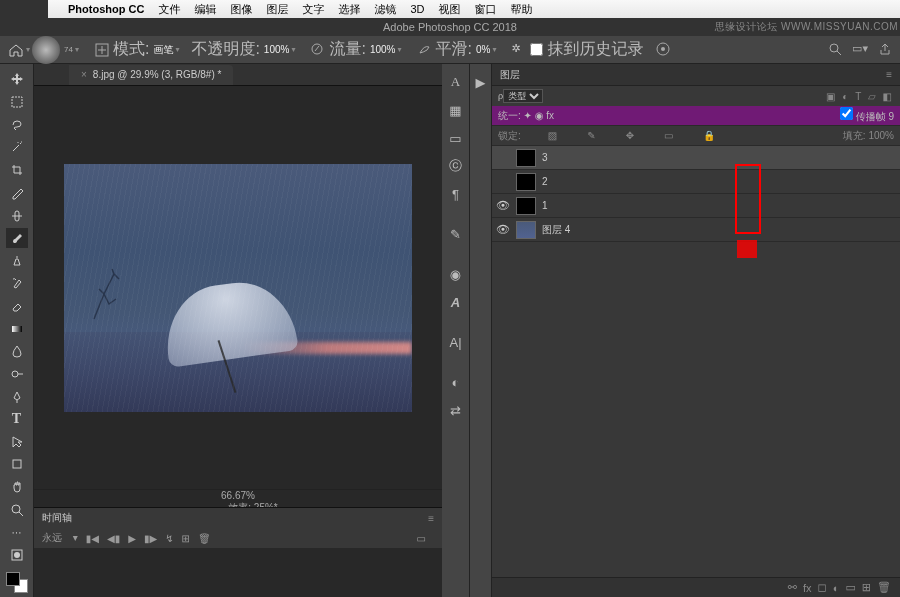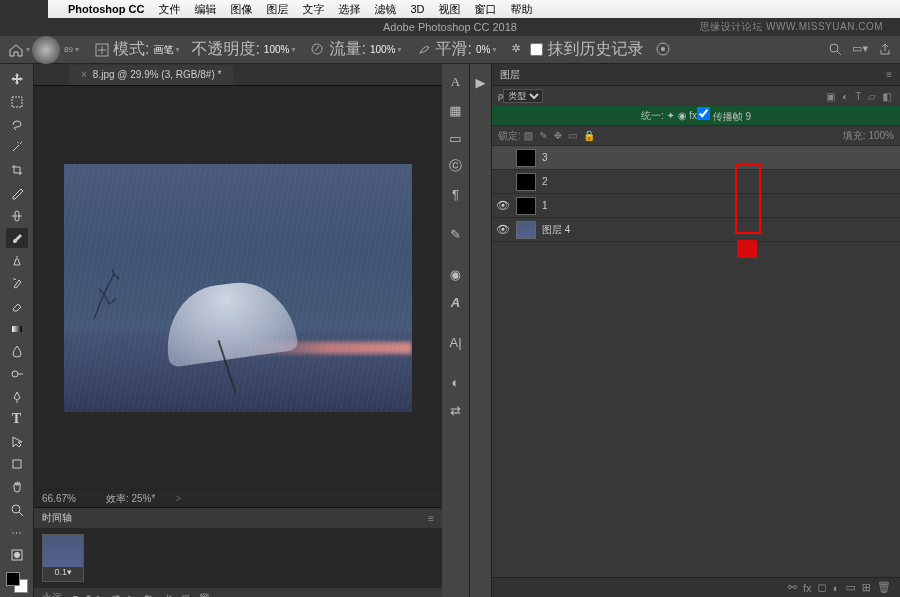--- a/index.html
+++ b/index.html
@@ -1,21 +1,21 @@
 <!DOCTYPE html>
 <html><head>
 <meta charset="utf-8">
 <style>
 * { margin: 0; padding: 0; box-sizing: border-box; font-family: "Microsoft YaHei", Arial, sans-serif; }
 body { background: #323232; color: #ccc; font-size: 11px; width: 900px; height: 597px; overflow: hidden; position: relative; }
 .menubar { background: linear-gradient(#f8f8f8, #e8e8e8); height: 18px; display: flex; align-items: center; padding: 0 6px; color: #000; font-size: 11px; margin-left: 48px; }
 .menubar span { margin-right: 14px; cursor: default; }
 .apple { font-size: 13px; }
 .titlebar { background: #323232; height: 18px; display: flex; align-items: center; justify-content: center; color: #aaa; font-size: 11px; position: relative; }
-.watermark { position: absolute; right: 17px; top: 2px; color: #888; font-size: 10px; letter-spacing: 0.5px; }
+.watermark { position: absolute; right: 2px; top: 2px; color: #888; font-size: 10px; letter-spacing: 0.5px; }
 .optionsbar { background: #454545; height: 28px; display: flex; align-items: center; padding: 0 8px; color: #ccc; border-bottom: 1px solid #222; }
 .optionsbar .grp { margin-right: 10px; display: flex; align-items: center; }
 .optionsbar .lbl { color: #bbb; font-size: 16px; }
 .optionsbar .val { color: #eee; font-size: 10px; margin-left: 4px; }
 .optionsbar .chev { margin: 0 2px; color: #888; font-size: 8px; }
 .optionsbar .ico { width: 16px; height: 16px; display: inline-block; margin: 0 3px; }
 .home-icon { width: 16px; height: 14px; display: inline-block; }
 .main { display: flex; height: calc(597px - 18px - 18px - 28px); }
 .toolbar { width: 34px; background: #454545; display: flex; flex-direction: column; padding: 4px 0; border-right: 1px solid #222; }
 .tool { width: 22px; height: 22px; margin: 1px auto; display: flex; align-items: center; justify-content: center; color: #ccc; font-size: 14px; cursor: pointer; }
@@ -28,39 +28,39 @@
 .tab { background: #3a3a3a; height: 20px; padding: 0 12px; display: flex; align-items: center; color: #ccc; font-size: 10px; border-top-right-radius: 4px; }
 .canvas-wrap { flex: 1; position: relative; display: flex; justify-content: center; align-items: center; overflow: hidden; }
 .canvas-bg { position: absolute; inset: 12px 12px 50px 12px; background: #282828; }
 .canvas-img { position: relative; width: 348px; height: 248px; background: linear-gradient(180deg, #4a5a7a 0%, #3f5373 35%, #445775 60%, #516290 100%); overflow: hidden; }
 .rain { position: absolute; inset: 0; background: repeating-linear-gradient(100deg, rgba(255,255,255,0.04) 0px, rgba(255,255,255,0.04) 1px, transparent 1px, transparent 5px); }
 .umbrella { position: absolute; left: 100px; top: 120px; width: 150px; height: 100px; }
 .umbrella-top { width: 130px; height: 75px; background: radial-gradient(ellipse at 50% 20%, rgba(230,235,245,0.85), rgba(190,200,220,0.5)); border-radius: 60px 60px 10px 10px / 70px 70px 10px 10px; transform: rotate(-8deg); }
 .stick { position: absolute; left: 62px; top: 55px; width: 2px; height: 55px; background: rgba(40,40,40,0.8); transform: rotate(-18deg); }
 .ground { position: absolute; bottom: 0; left: 0; right: 0; height: 80px; background: linear-gradient(180deg, rgba(60,60,90,0.2), rgba(30,30,50,0.6)); }
 .sunset { position: absolute; bottom: 58px; right: 0; width: 170px; height: 12px; background: linear-gradient(90deg, transparent, rgba(240,140,130,0.7), rgba(245,150,140,0.8)); filter: blur(2px); }
-.statusbar { height: 18px; display: flex; align-items: center; padding: 0 8px; color: #aaa; font-size: 10px; border-top: 1px solid #222; }
+.statusbar { height: 18px; display: flex; align-items: center; padding: 0 8px; color: #aaa; font-size: 10px; border-top: 1px solid #222; flex-direction: column; }
 .timeline-panel { height: 90px; border-top: 1px solid #111; }
 .timeline-header { height: 20px; background: #383838; display: flex; align-items: center; padding: 0 8px; font-size: 10px; color: #ccc; }
 .timeline-body { padding: 6px 8px; display: flex; }
 .frame { width: 42px; border: 1px solid #555; margin-right: 4px; }
 .frame-img { width: 40px; height: 32px; background: linear-gradient(#4a5a7a, #516290); }
 .frame-label { height: 14px; text-align: center; font-size: 9px; color: #ccc; background: #3a3a3a; }
 .timeline-ctrl { height: 20px; background: #383838; display: flex; align-items: center; padding: 0 8px; color: #999; font-size: 10px; }
 .timeline-ctrl span { margin-right: 8px; }
 .rightcol { width: 28px; background: #454545; display: flex; flex-direction: column; padding: 4px 0; border-right: 1px solid #222; }
 .rcol-ico { width: 20px; height: 20px; margin: 4px auto; color: #bbb; display: flex; align-items: center; justify-content: center; font-size: 13px; cursor: pointer; }
 .panels { flex: 1; display: flex; flex-direction: column; }
 .panel-tab { height: 22px; background: #323232; display: flex; align-items: center; padding: 0 8px; font-size: 10px; color: #ccc; border-bottom: 1px solid #222; }
 .panel-filters { height: 20px; display: flex; align-items: center; padding: 0 6px; background: #383838; font-size: 10px; color: #bbb; }
 .panel-filters select { background: #2b2b2b; color: #ccc; border: 1px solid #555; font-size: 9px; height: 14px; }
 .filter-icons span { margin: 0 2px; color: #888; }
 .panel-modes { height: 20px; display: flex; align-items: center; padding: 0 6px; background: #383838; font-size: 10px; color: #777; border-top: 1px solid #2a2a2a; border-bottom: 1px solid #2a2a2a; }
-.panel-unify { height: 20px; display: flex; align-items: center; padding: 0 6px; justify-content: center; background: #14532d; font-size: 10px; color: #bbb; border-bottom: 1px solid #2a2a2a; }
-.panel-lock { height: 20px; display: flex; align-items: center; padding: 0 6px; background: #383838; font-size: 10px; color: #888; border-bottom: 1px solid #2a2a2a; }
+.panel-unify { height: 20px; display: flex; align-items: center; padding: 0 6px; justify-content: space-between; background: #701a75; font-size: 10px; color: #bbb; border-bottom: 1px solid #2a2a2a; }
+.panel-lock { height: 20px; display: flex; align-items: center; padding: 0 6px; background: #383838; font-size: 10px; color: #888; border-bottom: 1px solid #2a2a2a; gap: 24px; }
 .layers { flex: 1; background: #383838; overflow: hidden; }
 .layer { height: 24px; display: flex; align-items: center; padding: 0 4px; border-bottom: 1px solid #2a2a2a; cursor: pointer; }
 .layer.selected { background: #4a4a4a; }
 .layer .eye { width: 14px; height: 14px; display: flex; align-items: center; justify-content: center; color: #ccc; font-size: 11px; margin-right: 6px; }
 .layer .thumb { width: 20px; height: 18px; border: 1px solid #666; margin-right: 6px; background: #000; }
 .layer .thumb.img { background: linear-gradient(#4a5a7a, #516290); }
 .layer .lname { font-size: 10px; color: #ccc; }
 .redbox1 { position: absolute; border: 2px solid red; left: 735px; top: 164px; width: 26px; height: 70px; z-index: 10; pointer-events: none; }
 .redbox2 { position: absolute; background: red; left: 737px; top: 240px; width: 20px; height: 18px; z-index: 9; opacity: 0.8; pointer-events: none; }
 .layers-footer { height: 20px; border-top: 1px solid #222; display: flex; align-items: center; justify-content: flex-end; padding: 0 6px; color: #888; font-size: 11px; }
@@ -95,21 +95,21 @@
 
 <div class="optionsbar">
   <span class="home-icon">
     <svg width="16" height="14">
         <path d="M2 7 L8 2 L14 7 L14 13 L10 13 L10 9 L6 9 L6 13 L2 13 Z" fill="none" stroke="#ccc" stroke-width="1"></path>
       </svg>
   </span>
   <span class="chev">▾</span>
   <div class="grp">
     <span class="brush-preview"></span>
-    <span class="brush-size">89</span>
+    <span class="brush-size">74</span>
     <span class="chev">▾</span>
   </div>
   <span class="ico">
     <svg width="16" height="16">
         <rect x="2" y="2" width="12" height="12" fill="none" stroke="#aaa"></rect>
         <path d="M4 8 L12 8 M8 4 L8 12" stroke="#aaa"></path>
       </svg>
   </span>
   <div class="grp">
     <span class="lbl">模式:</span>
@@ -314,26 +314,20 @@
     </div>
     <div class="statusbar">
       <span>66.67%</span>
       <span style="margin-left:30px">效率: 25%*</span>
       <span style="margin-left:20px;color:#666">&gt;</span>
     </div>
     <div class="timeline-panel">
       <div class="timeline-header">
         <span>时间轴</span>
         <span style="margin-left:auto;color:#888">≡</span>
-      </div>
-      <div class="timeline-body">
-        <div class="frame">
-          <div class="frame-img"></div>
-          <div class="frame-label">0.1▾</div>
-        </div>
       </div>
       <div class="timeline-ctrl">
         <span><span>永远</span> ▾</span>
         <span>▮◀</span>
         <span>◀▮</span>
         <span>▶</span>
         <span>▮▶</span>
         <span>↯</span>
         <span>⊞</span>
         <span>🗑</span>

